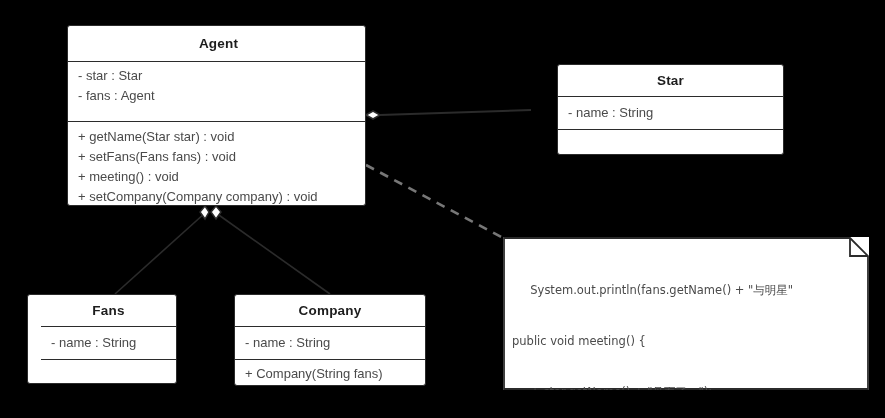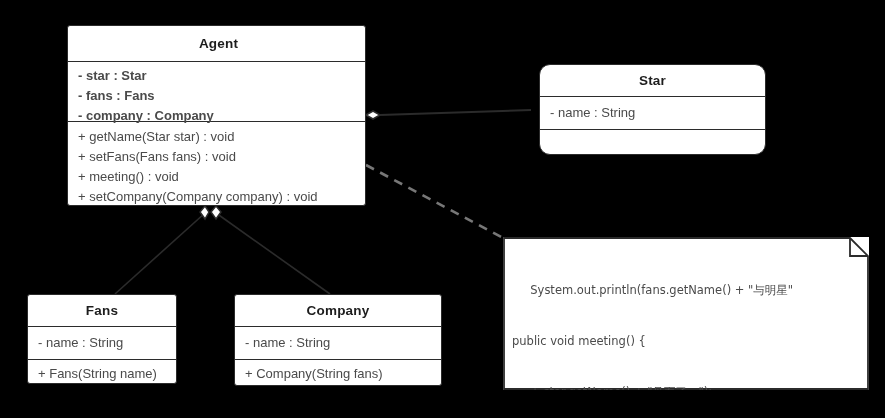--- a/index.html
+++ b/index.html
@@ -52,37 +52,37 @@
     color: #4a4a4a;
     white-space: nowrap;
   }
   .compartment div {
     padding-left: 10px;
   }
 
   
   #class-agent { left: 67px; top: 25px; width: 299px; height: 181px; }
   #class-agent .uml-title { padding: 11px 0 10px 4px; }
-  #class-agent .attrs { padding-top: 4px; height: 55px; font-weight: bold; }
+  #class-agent .attrs { padding-top: 4px; height: 55px; }
   #class-agent .ops { padding-top: 5px; }
 
   
-  #class-star { left: 539px; top: 64px; width: 227px; height: 91px; border-radius: 11px; }
+  #class-star { left: 557px; top: 64px; width: 227px; height: 91px; }
   #class-star .uml-title { padding: 9px 0 8px 0; }
   #class-star .attrs { padding-top: 6px; height: 26px; }
   #class-star .ops { padding-top: 4px; }
 
   
-  #class-fans { left: 27px; top: 294px; width: 150px; height: 90px; }
+  #class-fans { left: 27px; top: 294px; width: 150px; height: 90px; padding-left: 13px; }
   #class-fans .uml-title { padding: 9px 0 8px 0; }
   #class-fans .attrs { padding-top: 6px; height: 26px; }
   #class-fans .ops { padding-top: 4px; }
 
   
-  #class-company { left: 234px; top: 294px; width: 208px; height: 92px; }
+  #class-company { left: 234px; top: 294px; width: 192px; height: 92px; }
   #class-company .uml-title { padding: 9px 0 8px 0; }
   #class-company .attrs { padding-top: 6px; height: 26px; }
   #class-company .ops { padding-top: 4px; }
 
   
   #note-code {
     position: absolute;
     left: 503px;
     top: 237px;
     width: 366px;
@@ -132,22 +132,21 @@
     <g>
       <line x1="366" y1="165" x2="505" y2="239" stroke="#777777" stroke-width="2.6" stroke-dasharray="9 7"></line>
     </g>
   </svg>
 
   <div class="uml-class" id="class-agent">
     <div class="uml-title">Agent</div>
     <div class="divider"></div>
     <div class="compartment attrs">
       <div>- star : Star</div>
-      <div>- fans : Fans</div>
-      <div>- company : Company</div>
+      <div>- fans : Agent</div>
     </div>
     <div class="divider"></div>
     <div class="compartment ops">
       <div>+ getName(Star star) : void</div>
       <div>+ setFans(Fans fans) : void</div>
       <div>+ meeting() : void</div>
       <div>+ setCompany(Company company) : void</div>
 
     </div>
   </div>
@@ -161,24 +160,20 @@
     <div class="divider"></div>
   </div>
 
   <div class="uml-class" id="class-fans">
     <div class="uml-title">Fans</div>
     <div class="divider"></div>
     <div class="compartment attrs">
       <div>- name : String</div>
     </div>
     <div class="divider"></div>
-    <div class="compartment ops">
-      <div>+ Fans(String name)</div>
-      <div>+ getName() : String</div>
-    </div>
   </div>
 
   <div class="uml-class" id="class-company">
     <div class="uml-title">Company</div>
     <div class="divider"></div>
     <div class="compartment attrs">
       <div>- name : String</div>
     </div>
     <div class="divider"></div>
     <div class="compartment ops">

